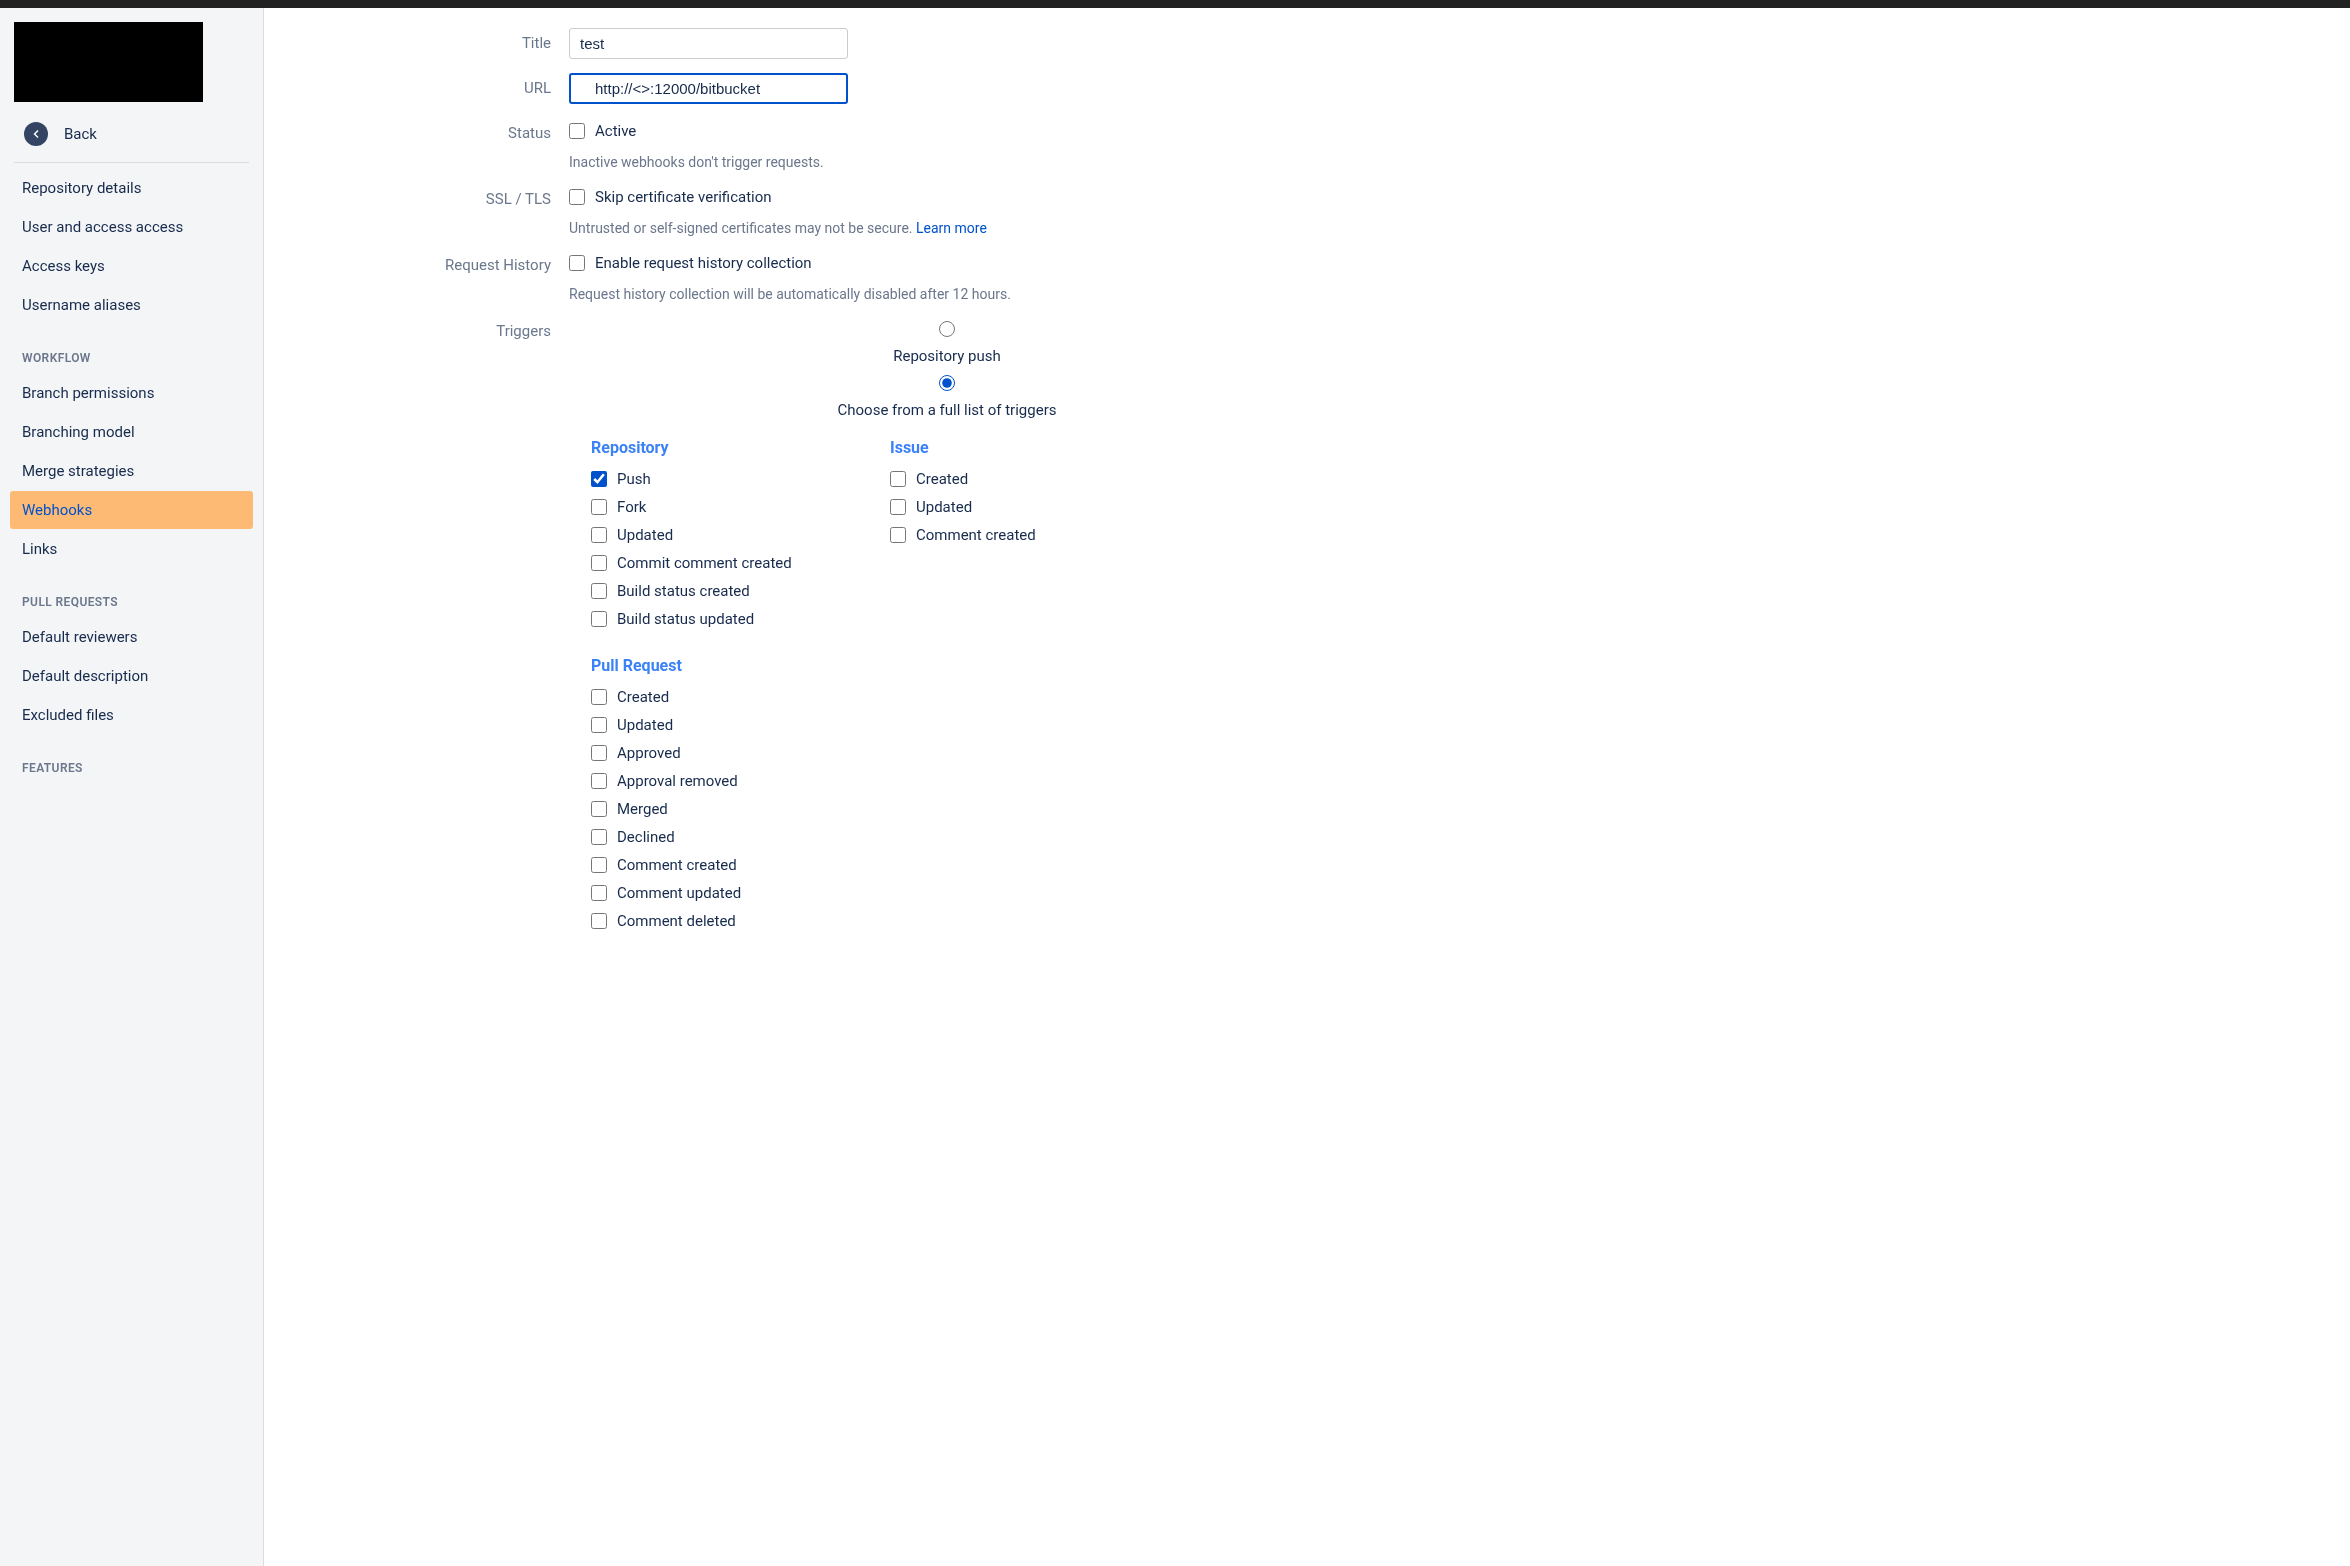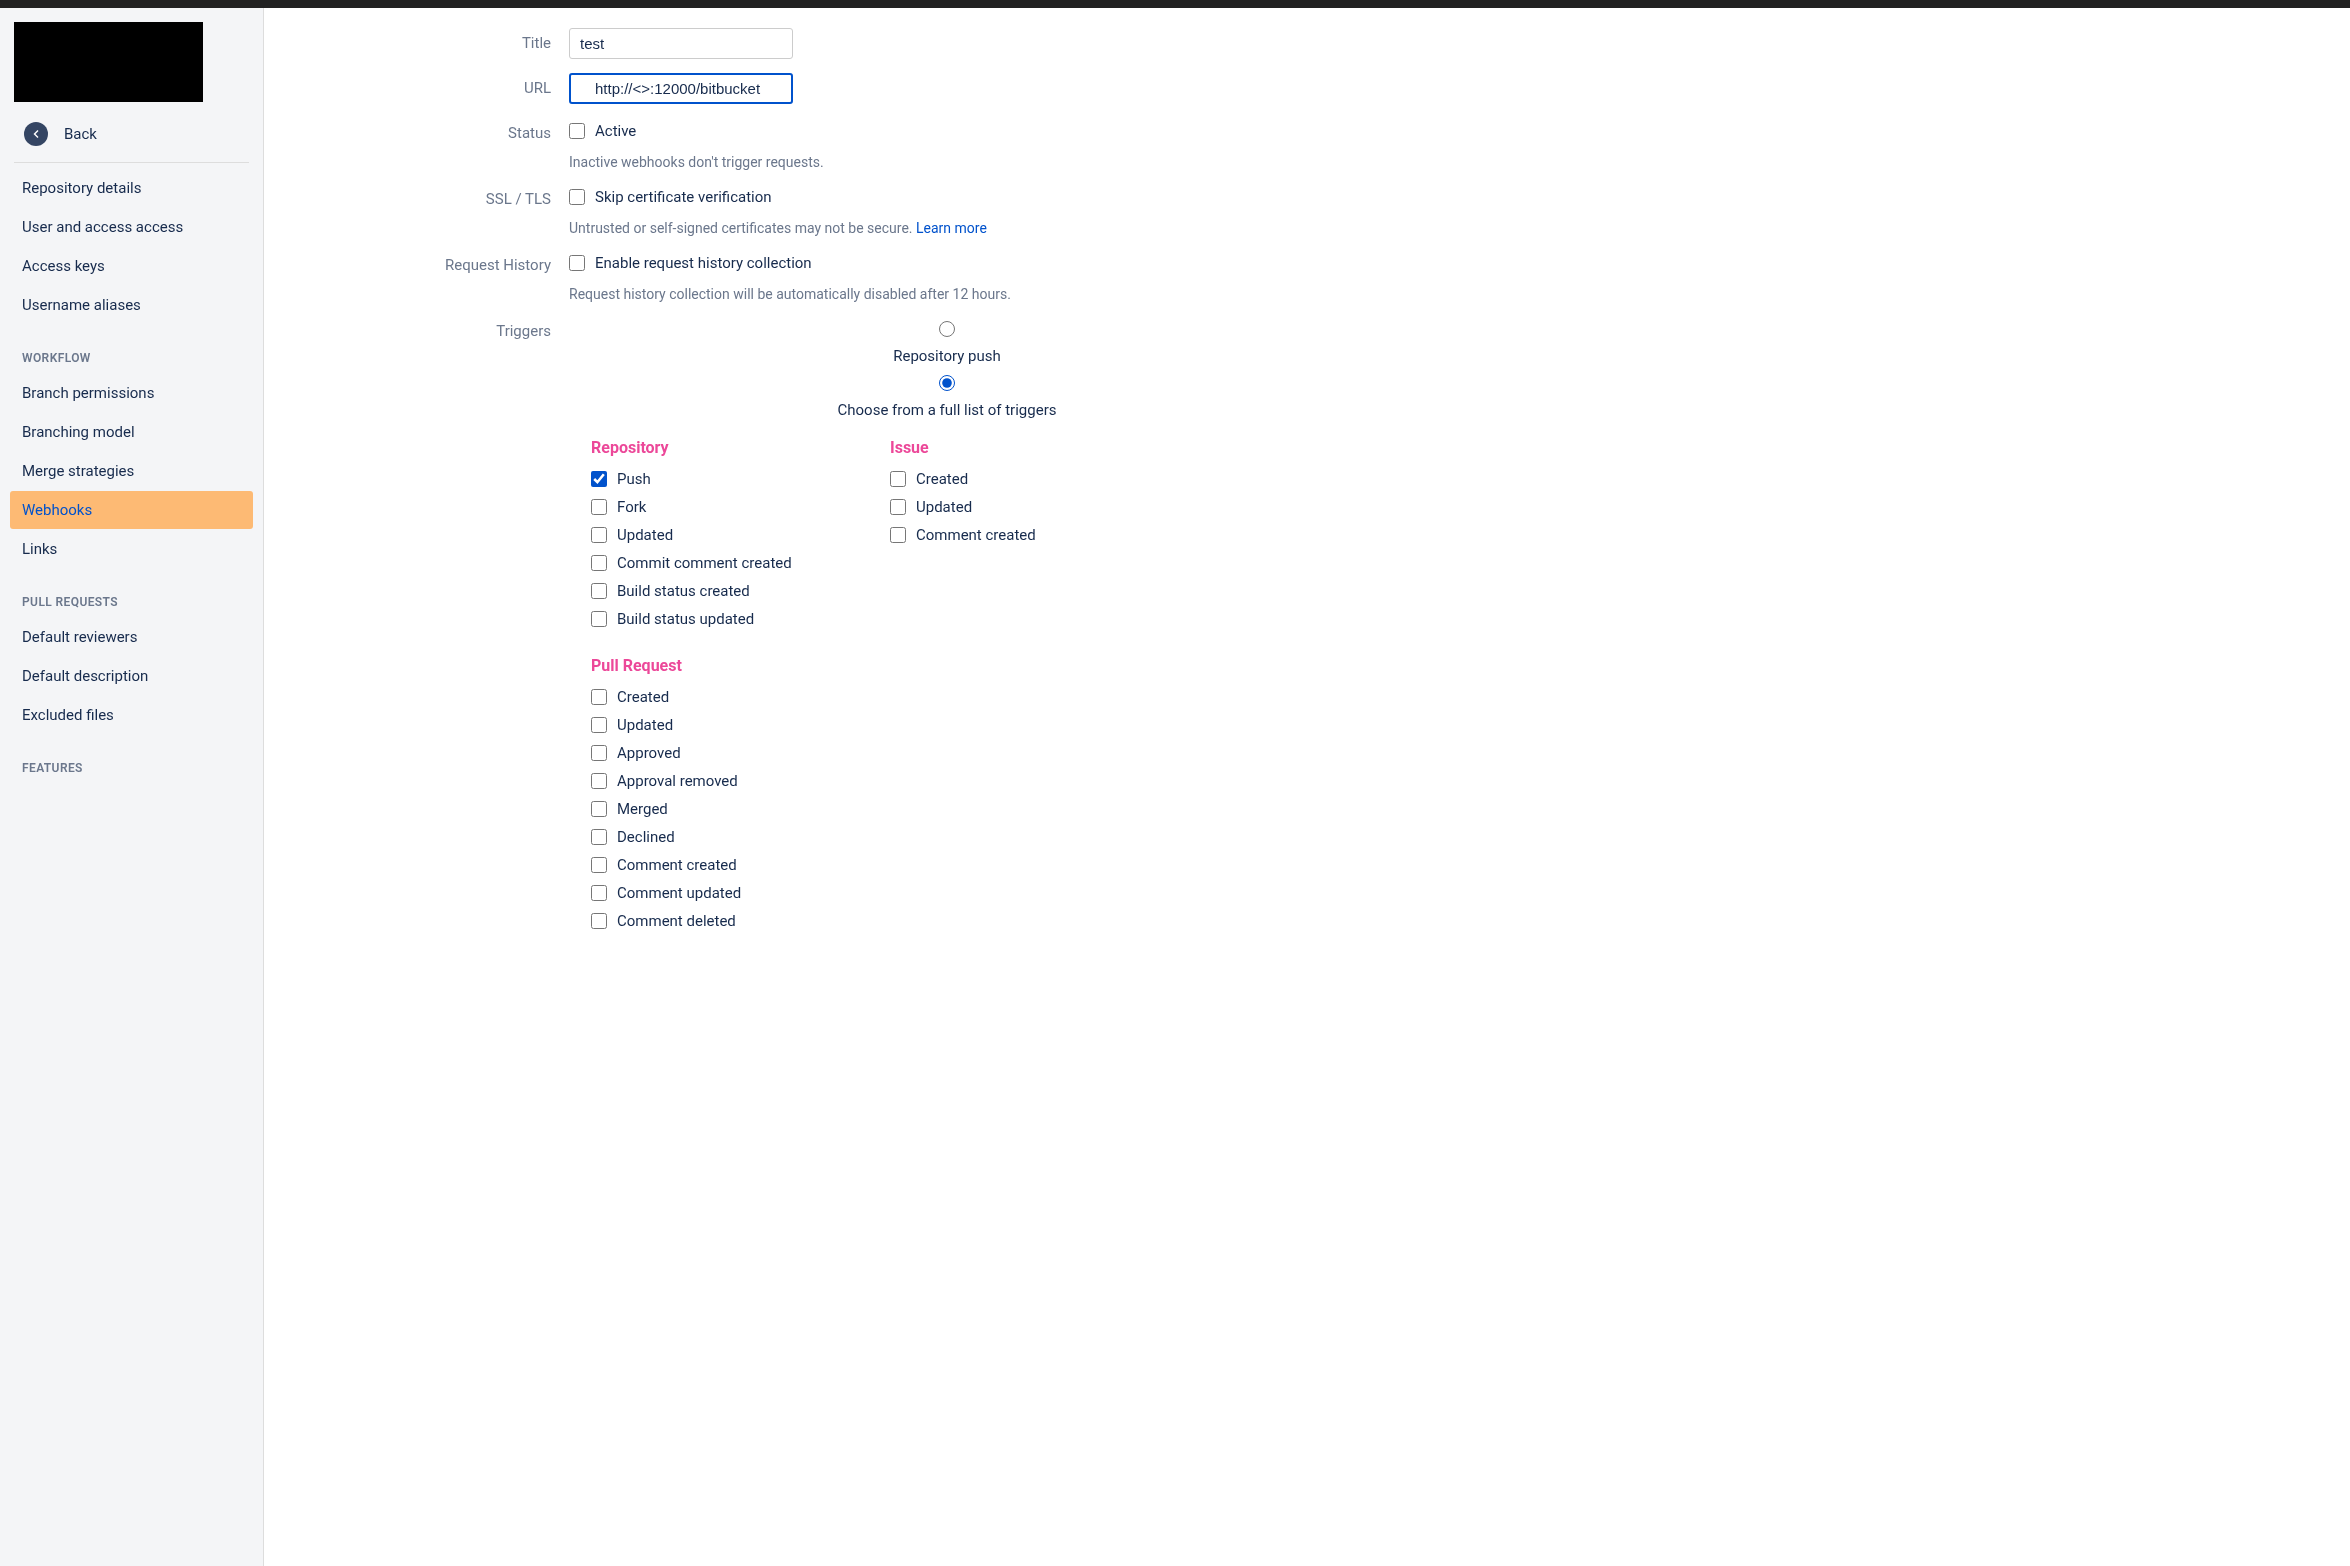--- a/index.html
+++ b/index.html
@@ -90,21 +90,21 @@
     padding-top: 6px;
     color: #6B778C;
     font-size: 15px;
     flex-shrink: 0;
   }
   .form-field {
     flex: 1;
     max-width: 756px;
   }
   .text-input {
-    width: 224px;
+    width: 279px;
     padding: 6px 10px;
     border: 1px solid #ccc;
     border-radius: 3px;
     font-size: 15px;
     color: #172B4D;
     background: #fff;
   }
   .text-input.focused {
     border: 2px solid #0052CC;
     padding: 5px 24px;
@@ -144,21 +144,21 @@
     padding-left: 22px;
     display: flex;
     gap: 60px;
     flex-wrap: wrap;
   }
   .trigger-col {
     min-width: 239px;
   }
   .trigger-col-heading {
     font-weight: 700;
-    color: #ec4899;
+    color: #3b82f6;
     font-size: 16px;
     margin-bottom: 8px;
   }
   .trigger-item {
     display: flex;
     align-items: center;
     gap: 10px;
     padding: 5px 0;
   }
   .pr-block {

